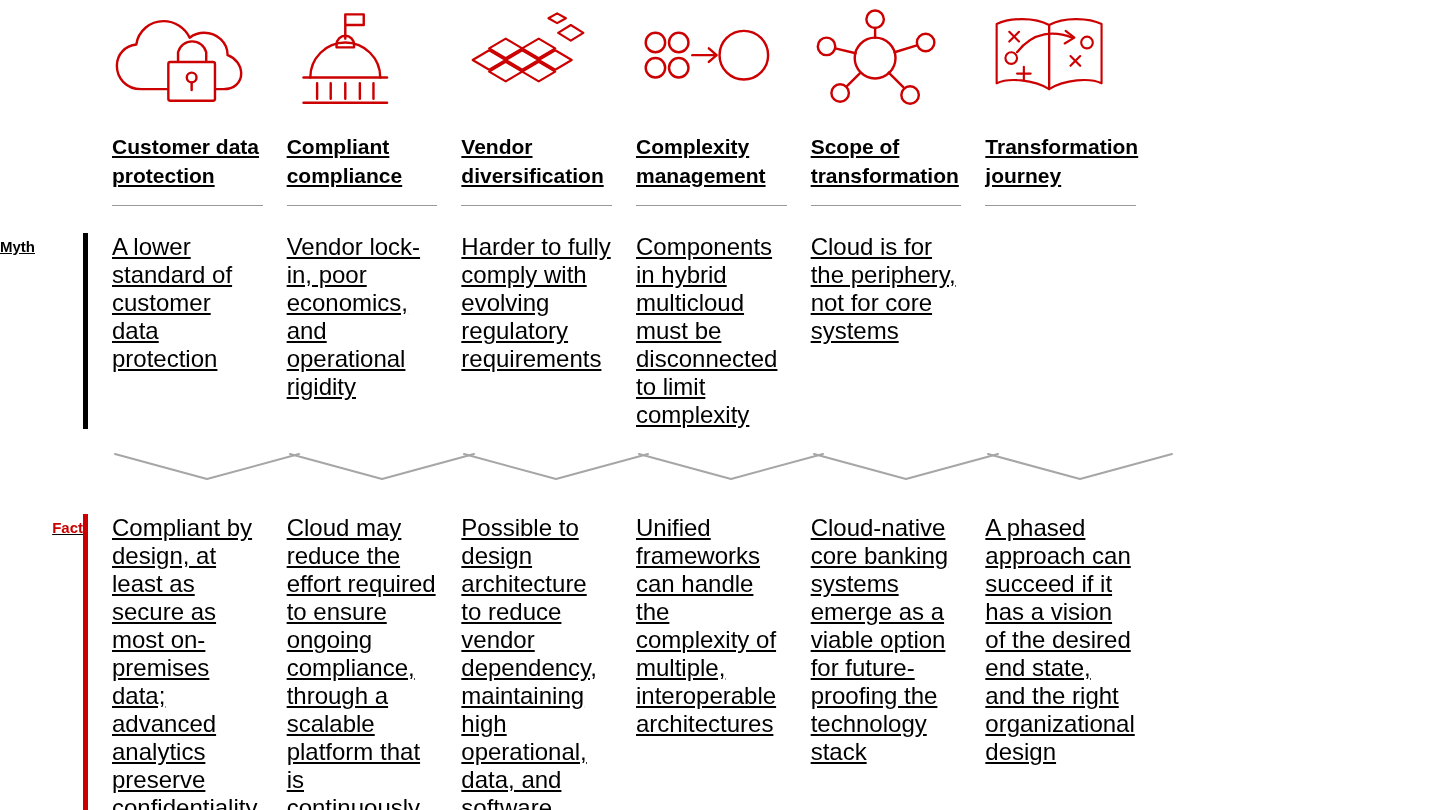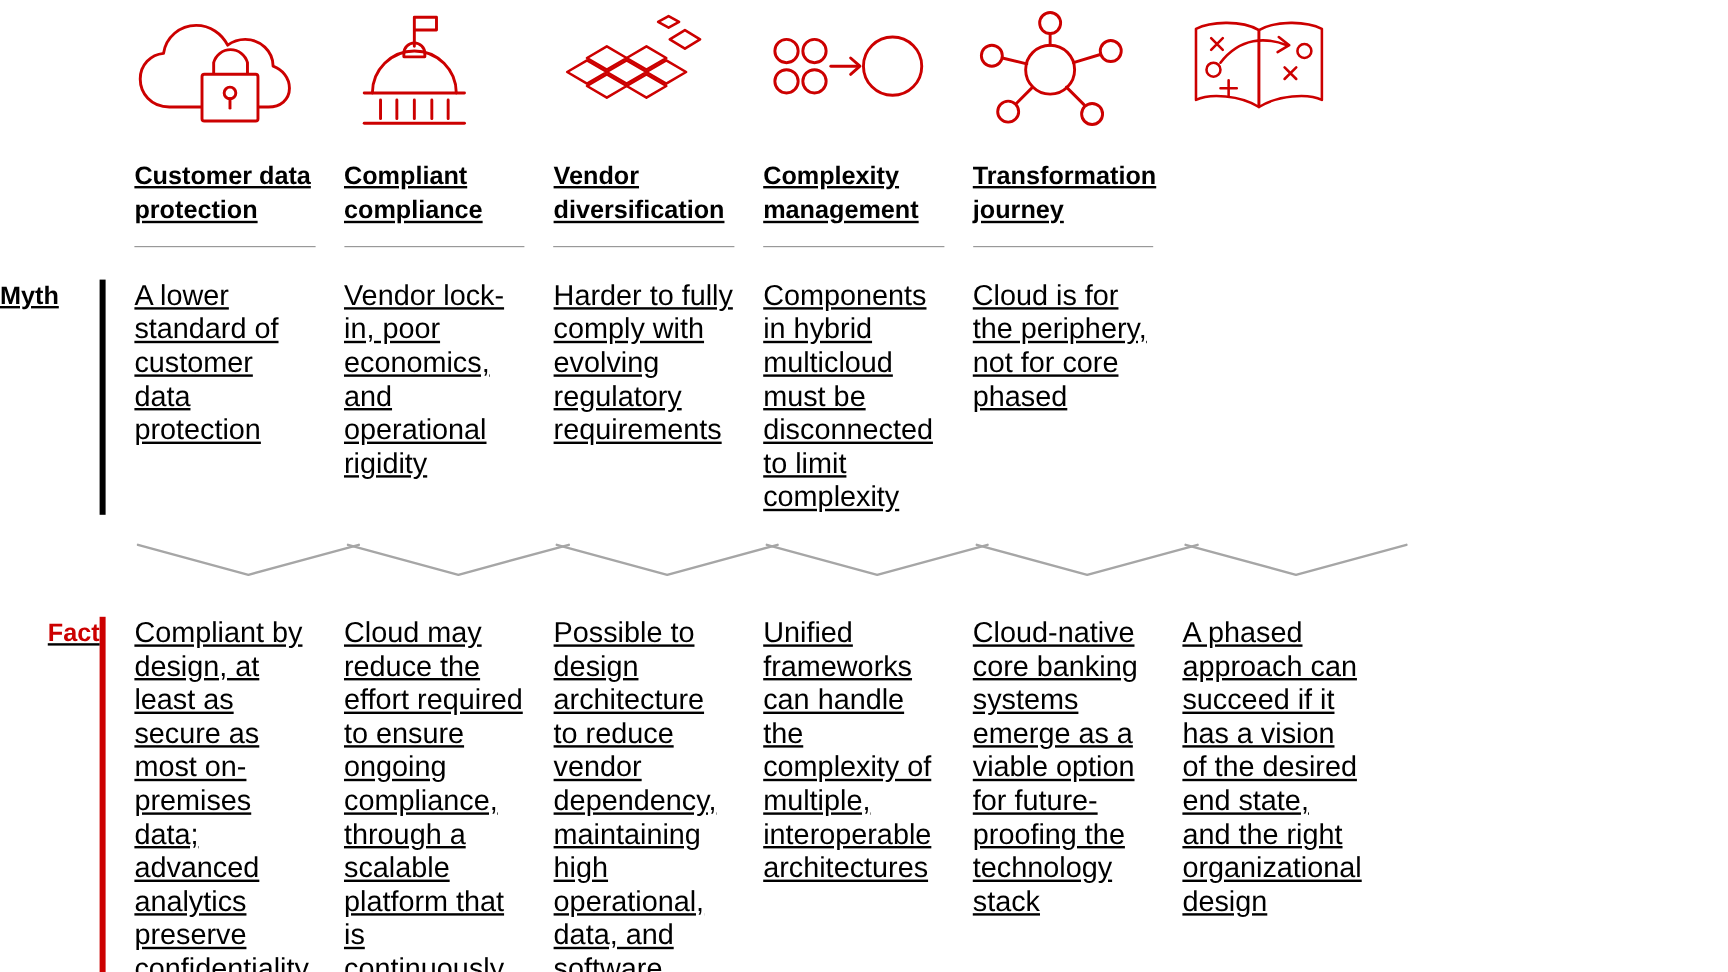--- a/index.html
+++ b/index.html
@@ -12,21 +12,21 @@
   .icon{display:block;margin-top:2px;}
   
   .title-cell{padding-top:10px;padding-bottom:15px;border-bottom:1px solid #999;}
   .gutter{border-bottom:none;}
   .col-title{font-size:21px;line-height:29px;font-weight:bold;}
   
   .myth-row .cell, .fact-row .cell{margin-top:27px;}
   .body-text{font-size:24px;line-height:28px;}
   .label-cell{border-right:5px solid #000;min-height:170px;}
   .fact-row .label-cell{border-right-color:#cc0000;min-height:224px;text-align:right;}
-  .row-label{font-size:21px;font-weight:bold;line-height:26px;margin-top:1px;}
+  .row-label{font-size:15px;font-weight:bold;line-height:26px;margin-top:1px;}
   .fact-row .row-label{color:#cc0000;}
   
   .chevron-row .cell{height:58px;}
   .chevron-row svg{display:block;margin-top:22px;}
   
   .source{font-size:12px;line-height:20px;margin:56px 0 0 8px;}
   svg{stroke:#cc0000;fill:none;stroke-width:2.5;stroke-linecap:round;stroke-linejoin:round;}
   svg.gray{stroke:#a6a6a6;stroke-width:2;}
 </style>
 </head>
@@ -123,33 +123,36 @@
     <div class="cell title-cell">
         <div class="col-title">Compliant compliance</div>
       </div>
     <div class="cell title-cell">
         <div class="col-title">Vendor diversification</div>
       </div>
     <div class="cell title-cell">
         <div class="col-title">Complexity management</div>
       </div>
     <div class="cell title-cell">
+        <div class="col-title">Scope of transformation</div>
+      </div>
+    <div class="cell title-cell">
         <div class="col-title">Transformation journey</div>
       </div>
   </div>
 
   <div class="grid myth-row">
     <div class="cell label-cell">
       <div class="row-label">Myth</div>
     </div>
     <div class="cell body-text">A lower standard of customer data protection</div>
     <div class="cell body-text">Vendor lock-in, poor economics, and operational rigidity</div>
     <div class="cell body-text">Harder to fully comply with evolving regulatory requirements</div>
     <div class="cell body-text">Components in hybrid multicloud must be disconnected to limit complexity</div>
-    <div class="cell body-text">Cloud is for the periphery, not for core phased</div>
+    <div class="cell body-text">Cloud is for the periphery, not for core systems</div>
   </div>
 
   <div class="grid chevron-row">
     <div class="cell gutter"></div>
     <div class="cell">
         <svg class="gray" width="190" height="32" viewBox="0 0 190 32">
           <polyline points="3,3 95,28 187,3"></polyline>
         </svg>
       </div>
     <div class="cell">

